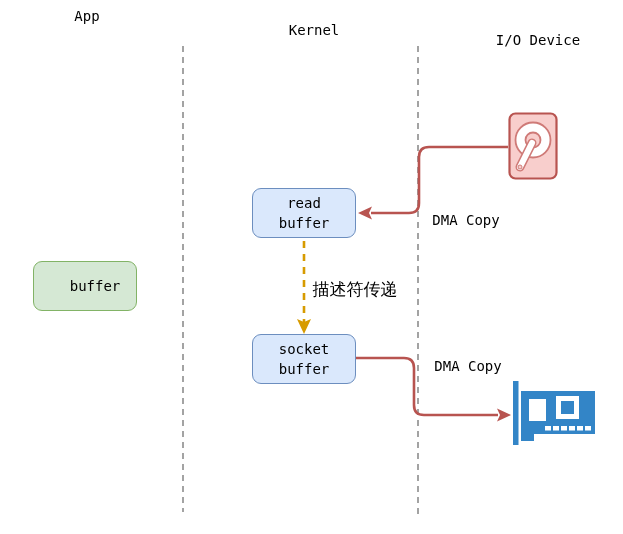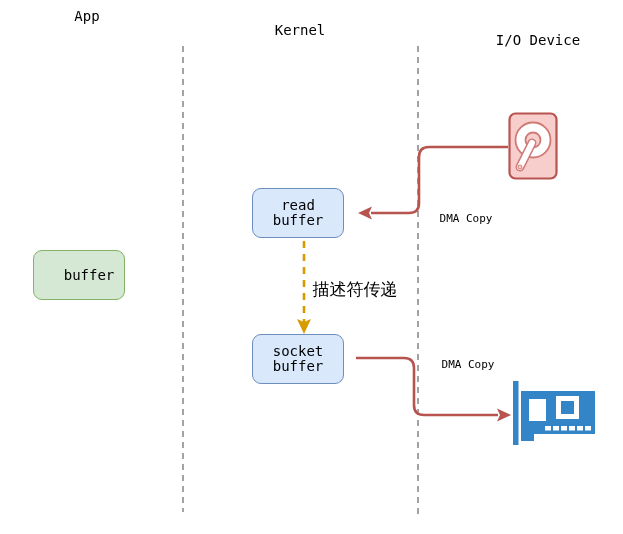--- a/index.html
+++ b/index.html
@@ -42,81 +42,81 @@
   .orange-fill { fill: var(--arrow-orange, #d79b00); }
 
   .lane-label {
     position: absolute;
     transform: translateX(-50%);
     font-size: 14px;
     white-space: nowrap;
   }
   .node {
     position: absolute;
-    width: 92px;
+    width: 104px;
     height: 50px;
     border-radius: 9px;
     box-sizing: border-box;
     display: flex;
     align-items: center;
     justify-content: center;
     text-align: center;
     font-size: 14px;
-    line-height: 15px;
+    line-height: 20px;
   }
   .node .node-label { width: 70px; }
   .node-blue {
     background: var(--node-blue-fill, #dae8fc);
     border: 1.6px solid var(--node-blue-border, #6c8ebf);
   }
   .node-green {
     background: var(--node-green-fill, #d5e8d4);
     border: 1.6px solid var(--node-green-border, #82b366);
   }
   .edge-label {
     position: absolute;
     transform: translateX(-50%);
-    font-size: 11px;
+    font-size: 14px;
     white-space: nowrap;
   }
   .edge-label.cjk { font-size: 17px; }
   .icon { position: absolute; }
 
   .disk-body {
     fill: var(--disk-fill, #f8cecc);
     stroke: var(--disk-border, #b85450);
     stroke-width: 2.2;
   }
   .disk-ring { stroke: #cf7a77; stroke-width: 1.8; }
   .nic-fill { fill: var(--nic-blue, #3385c7); }
 </style>
 </head>
 <body>
 
 <div class="canvas">
 
   <div class="lane-label" style="left:87px; top:8px;">App</div>
-  <div class="lane-label" style="left:300px; top:22px;">Kernel</div>
+  <div class="lane-label" style="left:314px; top:22px;">Kernel</div>
   <div class="lane-label" style="left:538px; top:32px;">I/O Device</div>
 
   <svg class="connector-layer" viewBox="0 0 623 534">
     <path class="lane-line" d="M183,46 V512"></path>
     <path class="lane-line" d="M418,46 V515"></path>
 
     <path class="red-line" d="M508,147 L429,147 Q419,147 419,157 L419,203 Q419,213 409,213 L371,213"></path>
     <polygon class="red-fill" points="358,213 372,206.5 369,213 372,219.5"></polygon>
 
     <path class="orange-dash" d="M304,241 L304,322"></path>
     <polygon class="orange-fill" points="304,334 297,319 304,322 311,319"></polygon>
 
     <path class="red-line" d="M356,358 L404,358 Q414,358 414,368 L414,405 Q414,415 424,415 L498,415"></path>
     <polygon class="red-fill" points="511,415 497,408.5 500,415 497,421.5"></polygon>
   </svg>
 
-  <div class="node node-green" style="left:33px; top:250px;padding-left:20px;">
+  <div class="node node-green" style="left:33px; top:261px;padding-left:20px;">
     <span class="node-label">buffer</span>
   </div>
 
   <div class="node node-blue" style="left:252px; top:188px;">
     <span class="node-label">read buffer</span>
   </div>
 
   <div class="node node-blue" style="left:252px; top:334px;">
     <span class="node-label">socket buffer</span>
   </div>

